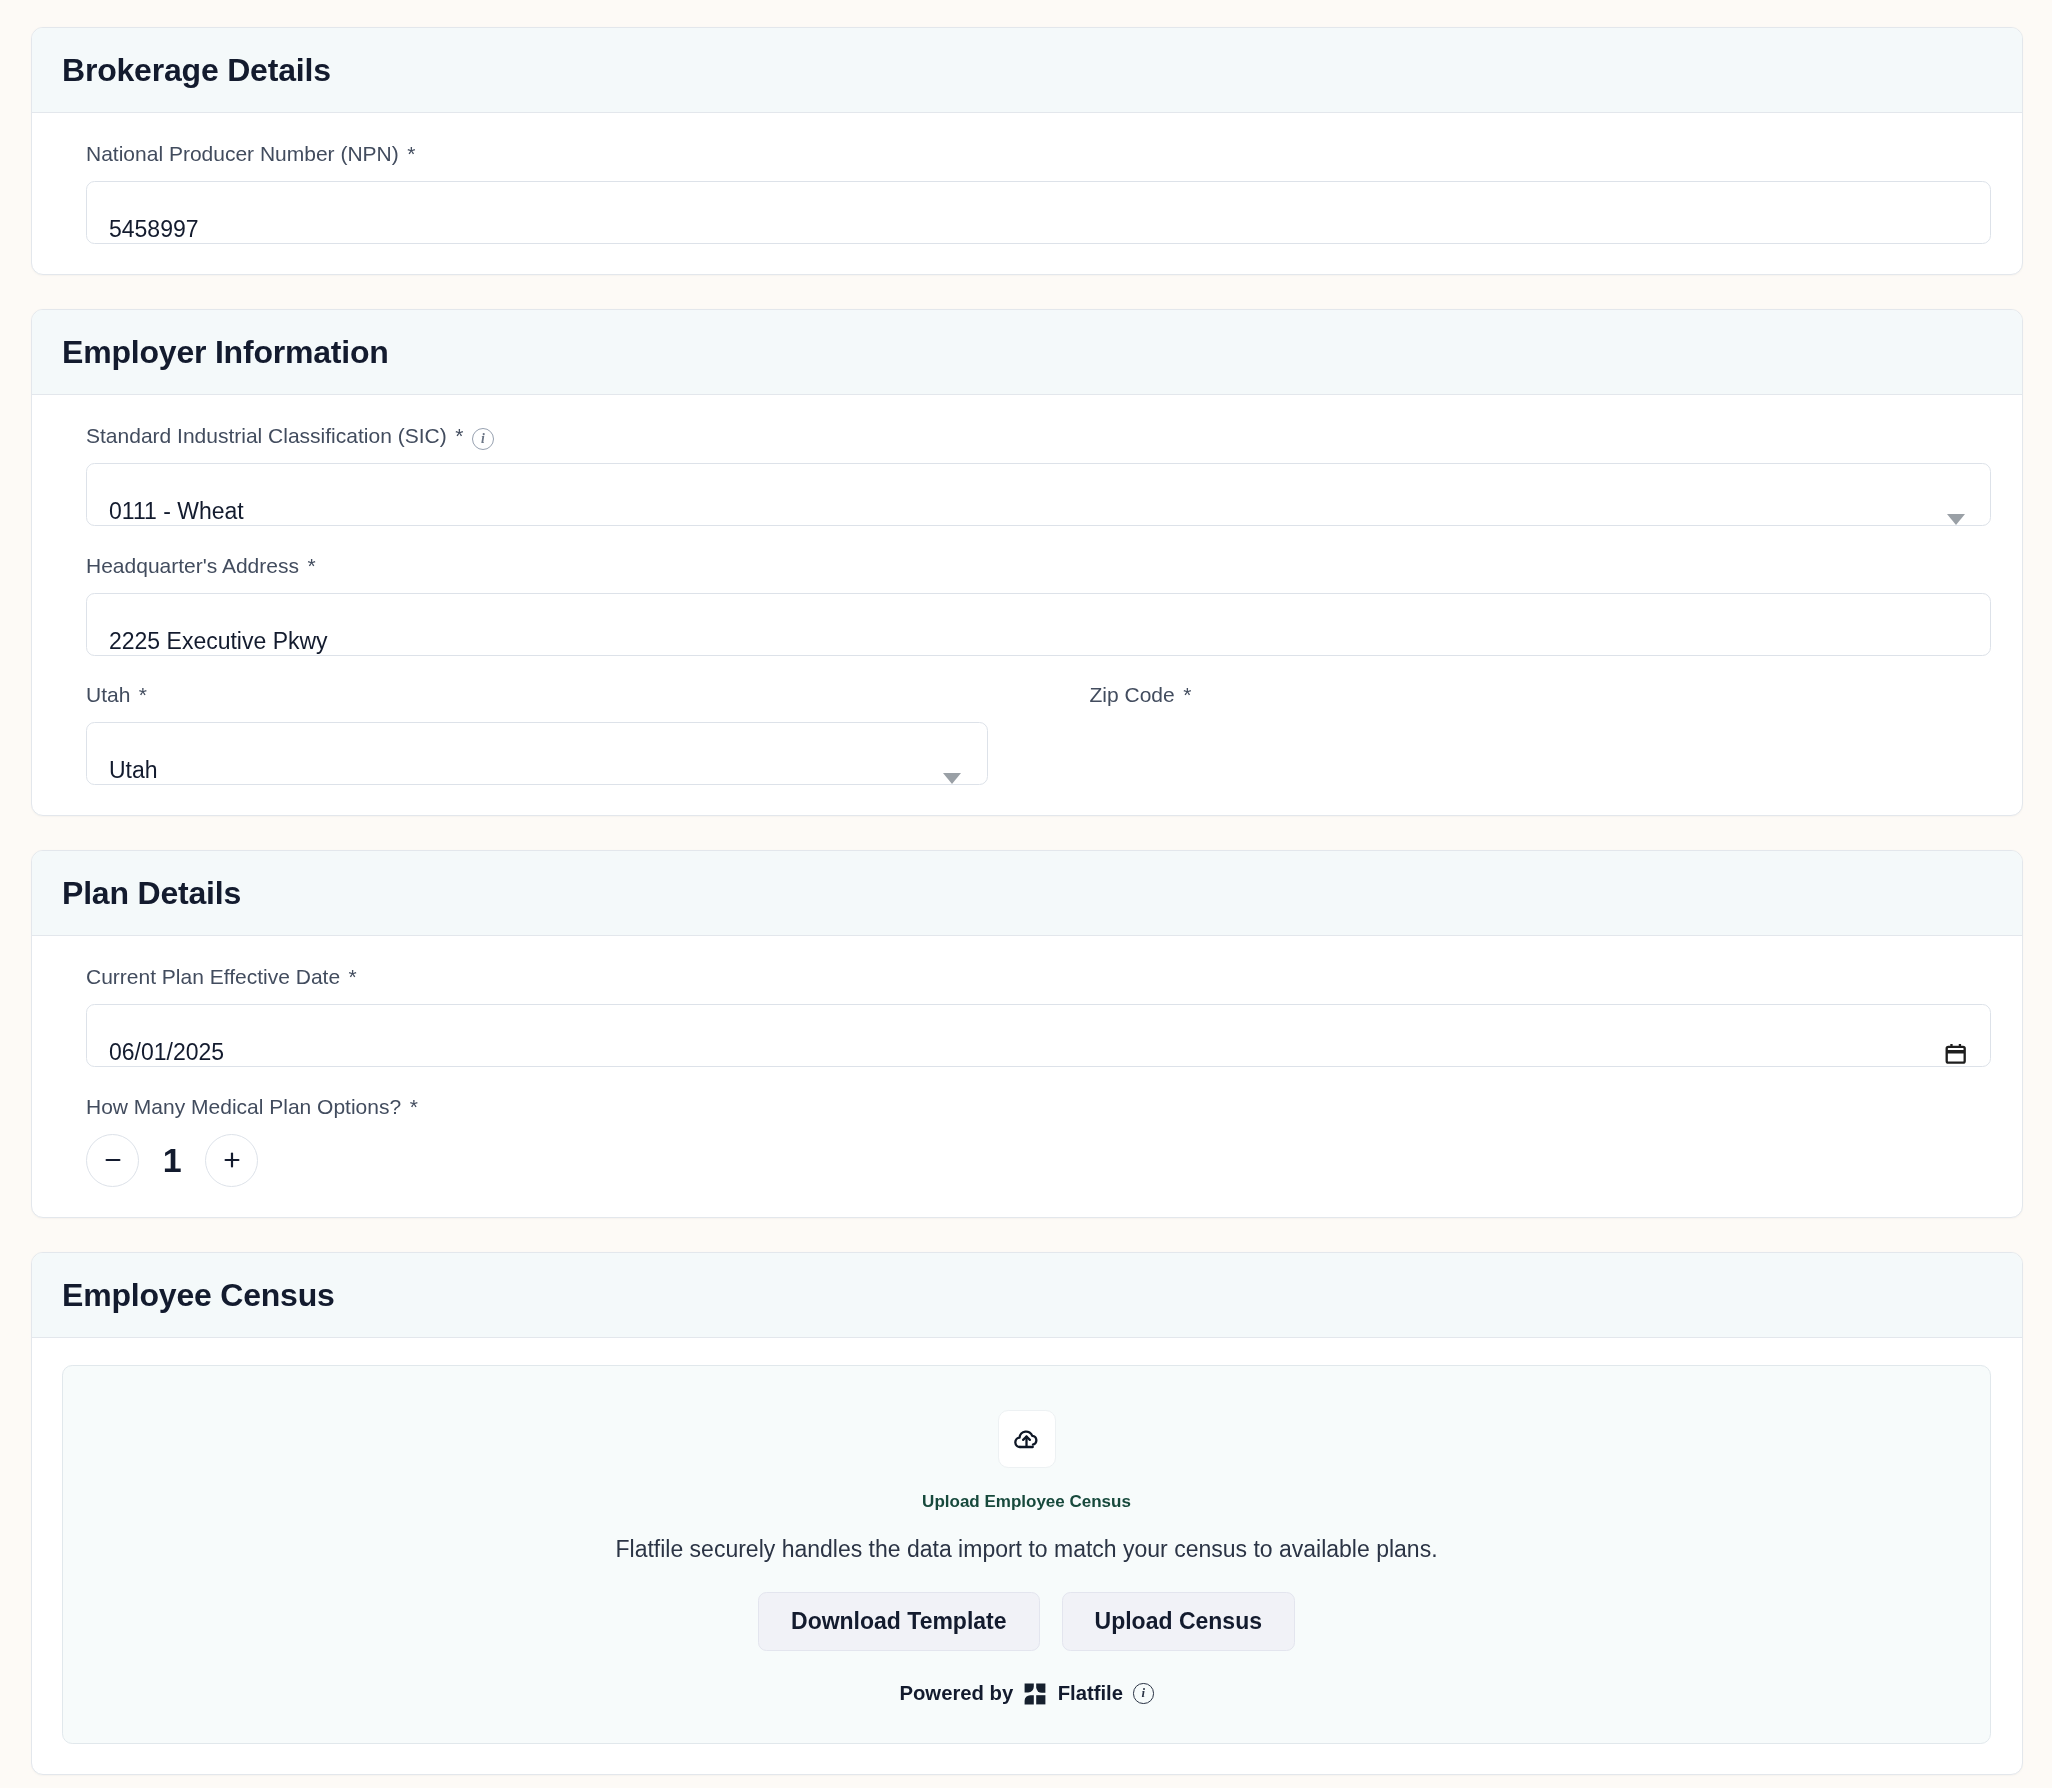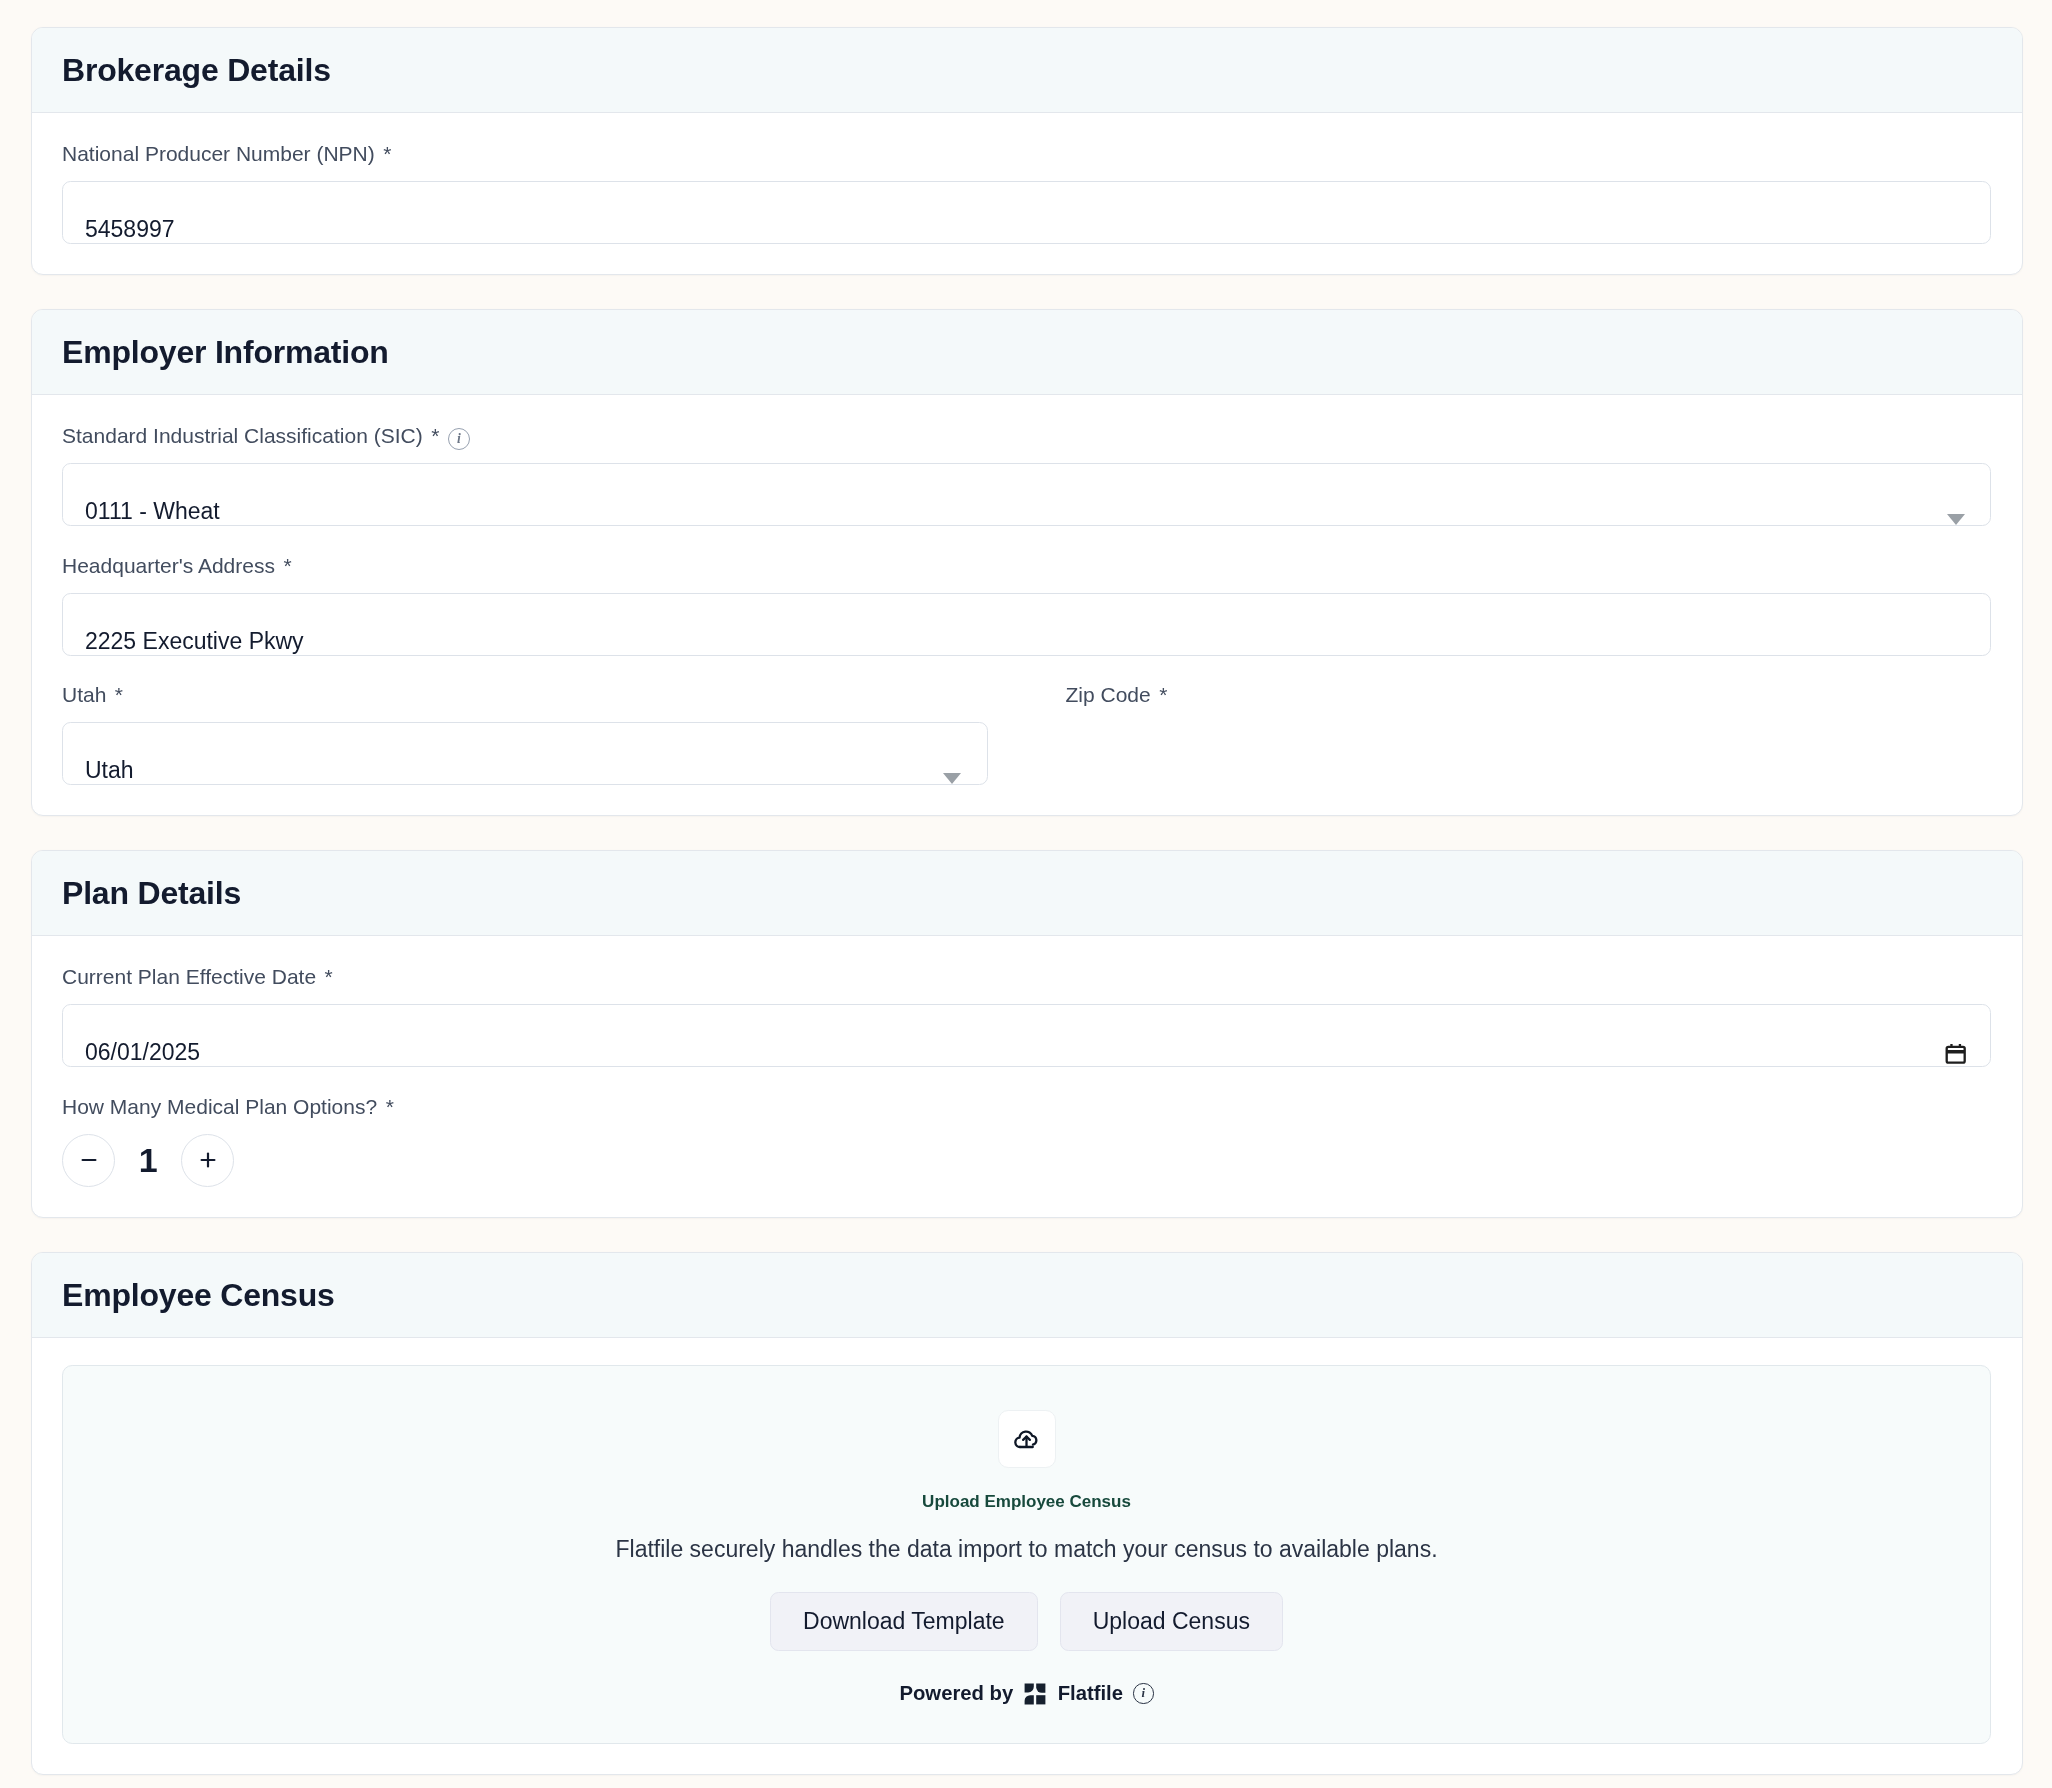--- a/index.html
+++ b/index.html
@@ -36,21 +36,21 @@
   }
   .card-title {
     font-size: 32px;
     font-weight: bold;
     color: #131B2E;
     letter-spacing: -0.2px;
   }
   .card-body { padding: 27px 30.5px 30.5px 30.5px; }
 
   
-  .field { margin-bottom: 25.4px; }
+  .field { margin-bottom: 25.4px; margin-left: 24px; }
   .field:last-child { margin-bottom: 0; }
 
   .field-label {
     display: flex;
     align-items: center;
     gap: 8.5px;
     font-size: 21px;
     color: #424C5E;
     margin-bottom: 13.6px;
     line-height: 1.3;
@@ -179,21 +179,21 @@
     display: flex;
     gap: 22px;
     margin-bottom: 30.5px;
   }
   .btn {
     background: #F1F2F7;
     border: 1.3px solid #E3E5EE;
     border-radius: 8.5px;
     font-family: "Liberation Sans", sans-serif;
     font-size: 23px;
-    font-weight: normal;
+    font-weight: bold;
     color: #131B2E;
     padding: 17px 32px;
     line-height: 1;
   }
   .dz-footer {
     display: flex;
     align-items: center;
     gap: 10.2px;
     font-size: 20.3px;
     font-weight: bold;

